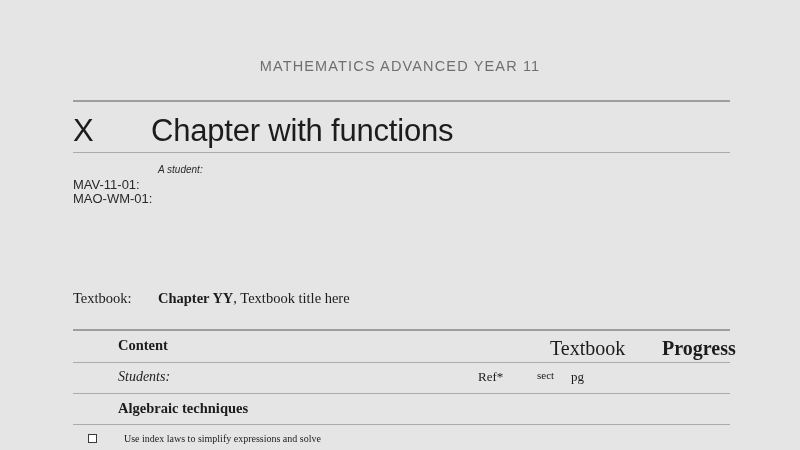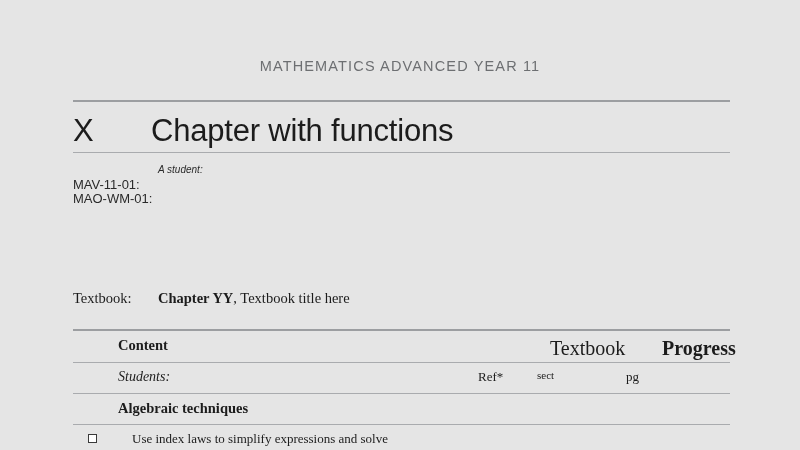--- a/index.html
+++ b/index.html
@@ -161,21 +161,21 @@
     color: #1c1c1c;
   }
 
   .th-content  { left: 45px;  top: 8px;  font-size: 14.5px; font-weight: bold; }
   .th-textbook { left: 477px; top: 8px;  font-size: 20px; font-weight: normal; }
   .th-progress { left: 589px; top: 8px;  font-size: 20px; font-weight: bold; }
 
   .sub-students { left: 45px;  top: 40px; font-size: 14px; font-style: italic; font-family: Liberation Serif, serif; }
   .sub-ref      { left: 405px; top: 40px; font-size: 13px; text-align: center; }
   .sub-sect     { left: 464px; top: 40px; font-size: 11px; }
-  .sub-pg       { left: 553px; top: 40px; font-size: 13px; }
+  .sub-pg       { left: 498px; top: 40px; font-size: 13px; }
 
   .group-title  { left: 45px;  top: 71px; font-size: 14.5px; font-weight: bold; }
 
   .item-row {
     position: absolute;
     left: 0;
     top: 102px;
     width: 657px;
     display: block;
   }
@@ -184,25 +184,25 @@
     left: 15px;
     top: 3px;
     width: 9px;
     height: 9px;
     border: 1.4px solid #3a3a3a;
     background: #ffffff;
     box-sizing: border-box;
   }
   .item-text {
     position: absolute;
-    left: 59px;
+    left: 51px;
     top: 0px;
     width: 420px;
     font-family: "Liberation Serif", serif;
-    font-size: 13px;
+    font-size: 10px;
     line-height: 16px;
     color: #1c1c1c;
   }
 </style>
 </head>
 <body>
 
 <div class="page">
 
   <div class="running-header">MATHEMATICS ADVANCED YEAR 11</div>

